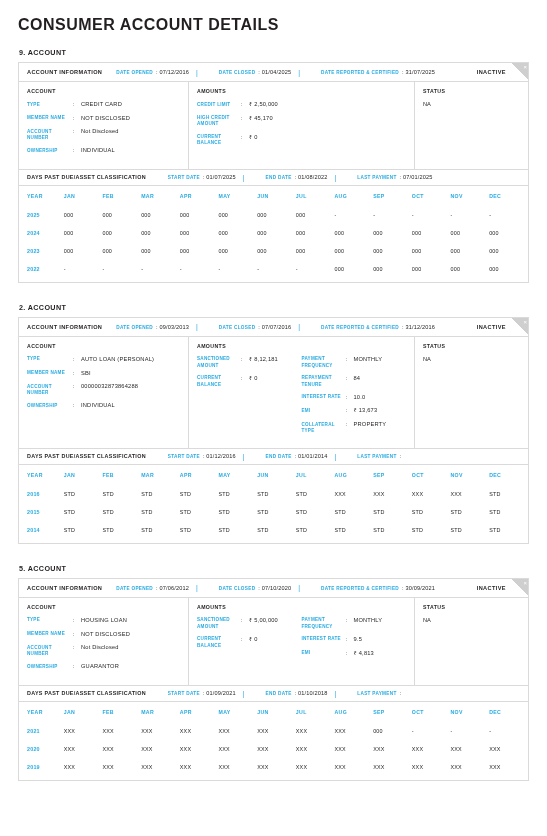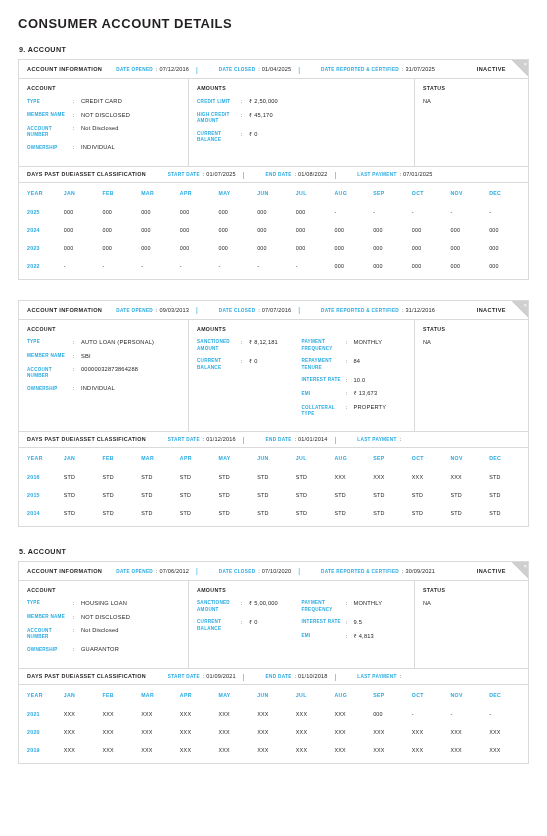--- a/index.html
+++ b/index.html
@@ -10,21 +10,21 @@
   body {
     width: 547px;
     min-height: 836px;
     font-family: "Liberation Sans", sans-serif;
     color: #2b2b2b;
     -webkit-font-smoothing: antialiased;
   }
   .page { padding: 12px 18px 10px 18px; }
 
   .page-title {
-    font-size: 13px;
+    font-size: 16px;
     font-weight: bold;
     letter-spacing: 0.5px;
     color: #231f20;
     margin: 4px 0 14px 0;
   }
 
   .section-title {
     font-size: 7.2px;
     font-weight: bold;
     letter-spacing: 0.35px;
@@ -387,20 +387,21 @@
                   <td class="cx">000</td>
                   <td class="cx">000</td>
                   <td class="cx">000</td>
                 </tr>
               </tbody>
             </table>
           </div>
         </div>
       </div>
       <div>
+        <div class="section-title">2. ACCOUNT</div>
         <div class="card">
           <div class="acct-head">
             <div class="acct-head-title">ACCOUNT INFORMATION</div>
             <div class="meta">
               <span class="meta-lbl">DATE OPENED</span>
               <span class="meta-val">: 09/03/2013</span>
             </div>
             <span class="divider">|</span>
             <div class="meta">
               <span class="meta-lbl">DATE CLOSED</span>

